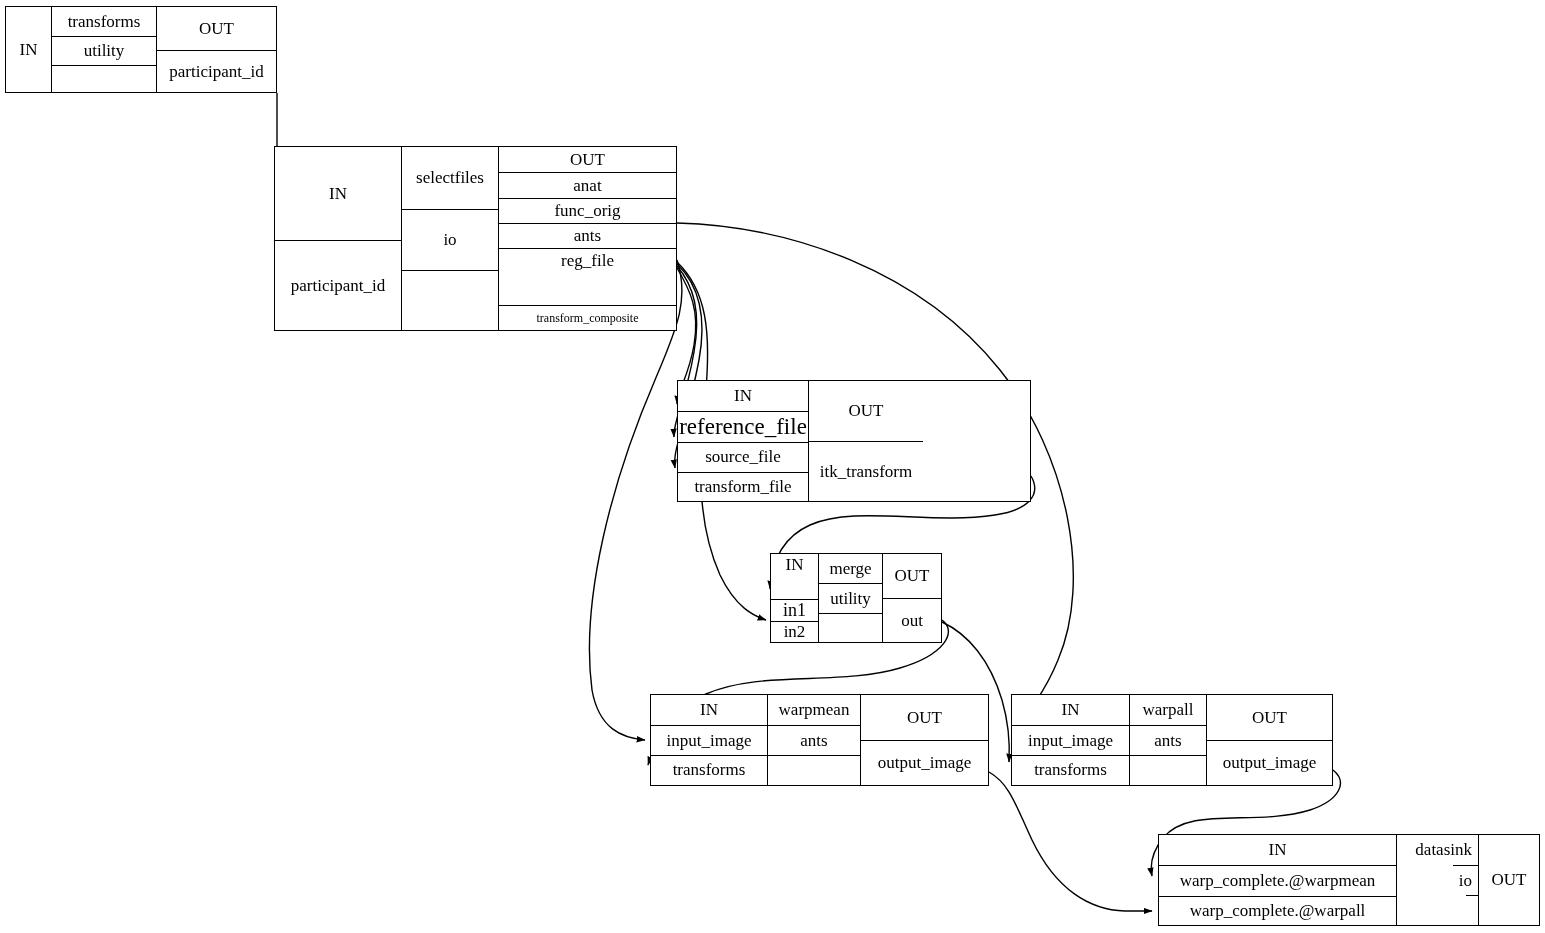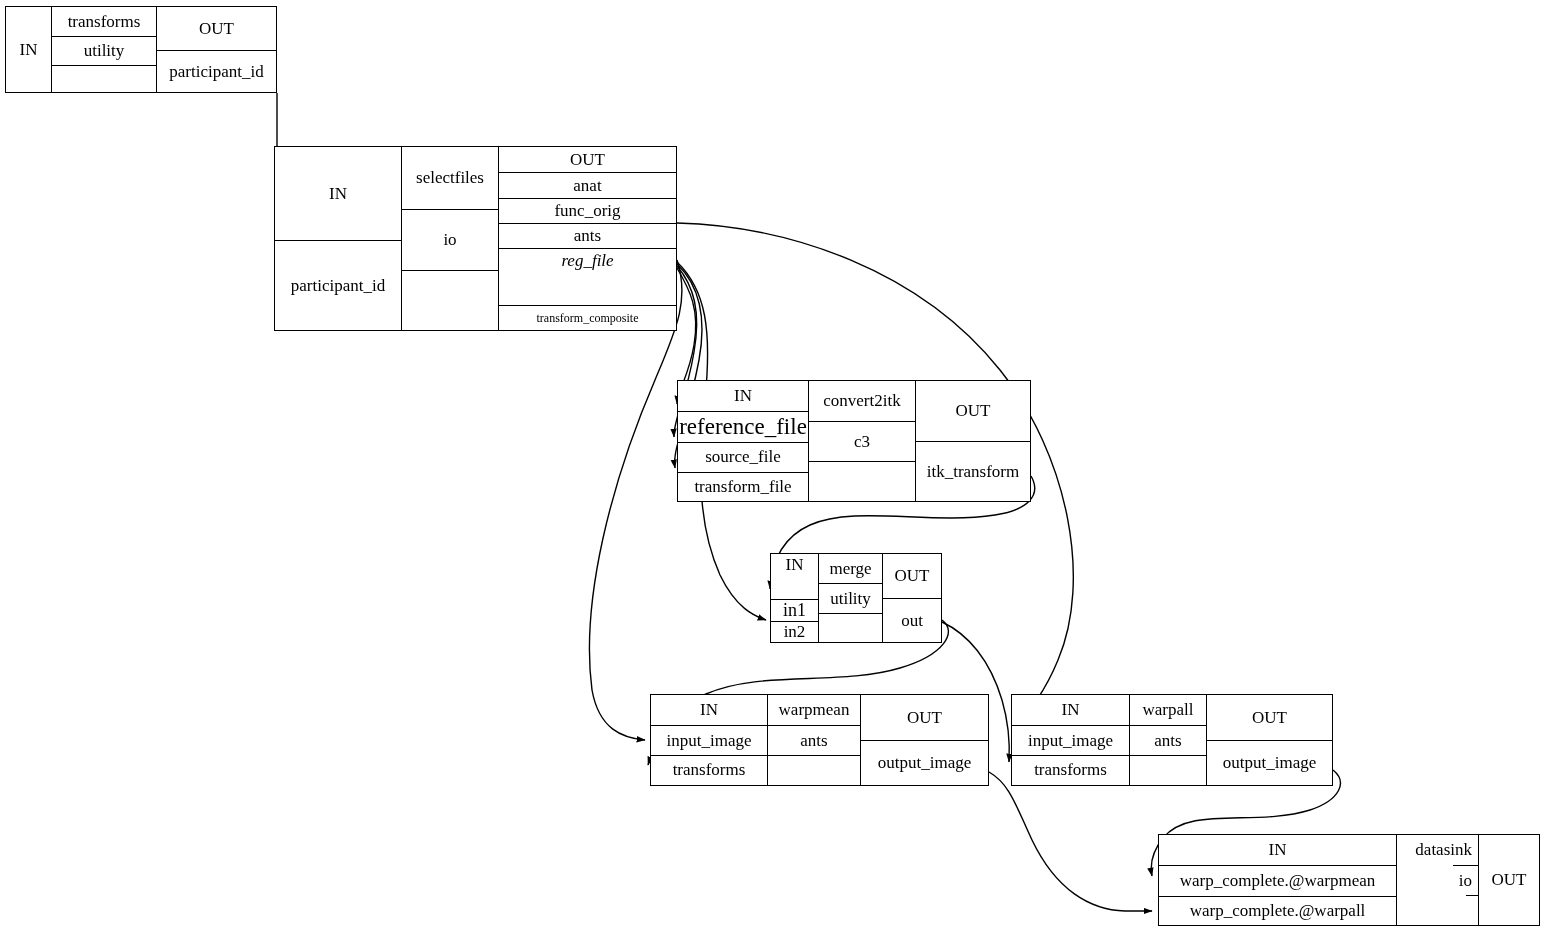--- a/index.html
+++ b/index.html
@@ -102,36 +102,31 @@
   <div class="col" style="width:97px;">
     <div class="cell" style="height:62px;font-size:17px;">selectfiles</div>
     <div class="cell" style="height:61px;font-size:17px;">io</div>
     <div class="cell blank" style="height:60px;"></div>
   </div>
   <div class="col" style="width:178px;">
     <div class="cell" style="height:31px;font-size:17px;">OUT</div>
     <div class="cell" style="height:31px;font-size:17px;">anat</div>
     <div class="cell" style="height:30px;font-size:17px;text-align:center;">func_orig</div>
     <div class="cell" style="height:31px;font-size:17px;">ants</div>
-    <div class="cell" style="height:30px;font-size:17px;font-style:italic;">reg_file</div>
+    <div class="cell" style="height:30px;font-size:17px;">reg_file</div>
     <div class="cell" style="height:30px;font-size:12px;margin-top:32px;">transform_composite</div>
   </div>
 </div>
 
 <div class="node" style="left:677px;top:380px;width:354px;height:122px;">
   <div class="col" style="width:130px;">
     <div class="cell" style="height:31px;font-size:17px;">IN</div>
     <div class="cell" style="height:31px;font-size:23px;">reference_file</div>
     <div class="cell" style="height:30px;font-size:17px;">source_file</div>
     <div class="cell" style="height:30px;font-size:17px;">transform_file</div>
-  </div>
-  <div class="col" style="width:107px;">
-    <div class="cell" style="height:41px;font-size:17px;">convert2itk</div>
-    <div class="cell" style="height:40px;font-size:17px;">c3</div>
-    <div class="cell blank" style="height:41px;"></div>
   </div>
   <div class="col" style="width:115px;">
     <div class="cell" style="height:61px;font-size:17px;">OUT</div>
     <div class="cell" style="height:61px;font-size:17px;">itk_transform</div>
   </div>
 </div>
 
 <div class="node" style="left:770px;top:553px;width:172px;height:90px;">
   <div class="col" style="width:47px;">
     <div class="cell" style="height:30px;font-size:17px;">IN</div>

